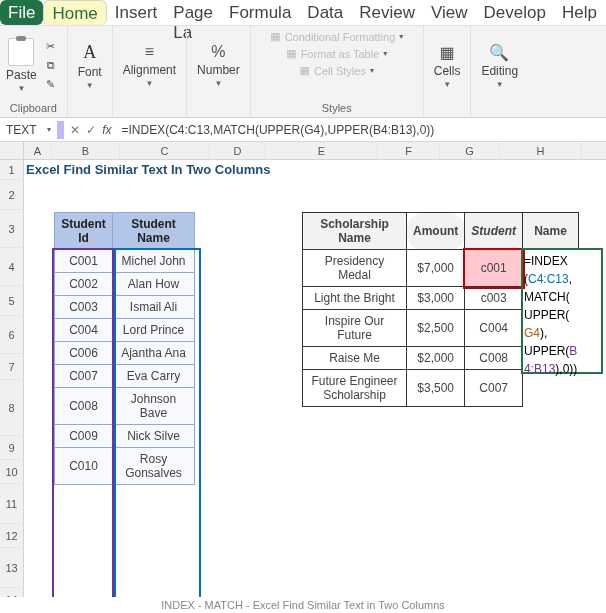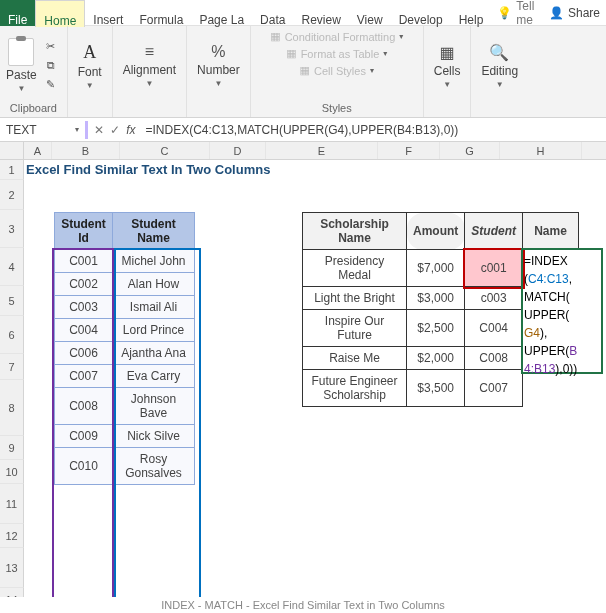--- a/index.html
+++ b/index.html
@@ -1,20 +1,20 @@
 <!DOCTYPE html>
 <html><head>
 <meta charset="utf-8">
 <style>
 * { box-sizing: border-box; margin: 0; padding: 0; font-family: 'Segoe UI', Tahoma, sans-serif; }
 body { background: #fff; width: 606px; height: 613px; overflow: hidden; font-size: 12px; color: #444; position: relative; }
 
 
 .menubar { display: flex; align-items: stretch; background: #fff; border-bottom: 1px solid #e1e1e1; height: 26px; }
-.menubar .tab { padding: 13px 8px; font-size: 12px; cursor: pointer; color: #444; }
+.menubar .tab { padding: 3px 8px; font-size: 17px; cursor: pointer; color: #444; border-radius: 6px; }
 .menubar .tab.file { background: #217346; color: #fff; }
 .menubar .tab.home { background: #fef9c3; color: #217346; border: 1px solid #d4d4d4; border-bottom: none; }
 .menubar .tellme { flex: 1; display: flex; align-items: center; gap: 4px; color: #777; padding-left: 6px; }
 .menubar .share { display: flex; align-items: center; gap: 4px; padding-right: 6px; color: #444; }
 .lightbulb { color: #777; }
 
 
 .ribbon { display: flex; background: #f3f3f3; border-bottom: 1px solid #d4d4d4; height: 92px; }
 .ribbon-group { border-right: 1px solid #e1e1e1; display: flex; flex-direction: column; align-items: center; justify-content: space-between; padding: 4px 6px 2px; }
 .ribbon-group .content { flex: 1; display: flex; gap: 4px; align-items: center; }
@@ -27,21 +27,21 @@
 .mini-btn { width: 20px; height: 18px; display: flex; align-items: center; justify-content: center; font-size: 11px; color: #555; }
 .drop-btn { display: flex; flex-direction: column; align-items: center; gap: 2px; padding: 2px 4px; }
 .drop-letter { font-size: 18px; font-family: Georgia, serif; color: #333; }
 .drop-icon { font-size: 16px; color: #555; }
 .styles-content { display: flex; flex-direction: column; gap: 2px; color: #bbb; font-size: 11px; width: 160px; }
 .styles-row { display: flex; align-items: center; gap: 4px; }
 .caret { font-size: 8px; color: #666; }
 
 
 .fbar { display: flex; align-items: center; border-bottom: 1px solid #d4d4d4; height: 24px; background: #fff; }
-.namebox { width: 88px; border-right: 3px solid #c4b5fd; padding: 2px 6px; font-size: 12px; display: flex; align-items: center; justify-content: space-between; }
+.namebox { width: 64px; border-right: 7px solid #c4b5fd; padding: 2px 6px; font-size: 12px; display: flex; align-items: center; justify-content: space-between; }
 .fbar-icons { display: flex; gap: 6px; padding: 0 6px; color: #777; align-items: center; }
 .fx { font-style: italic; font-size: 12px; color: #555; }
 .formula { flex: 1; padding: 2px 4px; font-size: 12px; }
 
 
 .colheads { display: flex; background: #f0f0f0; border-bottom: 1px solid #d4d4d4; height: 18px; font-size: 11px; color: #555; }
 .rowhead { width: 24px; border-right: 1px solid #d4d4d4; text-align: center; }
 .ch { border-right: 1px solid #e5e5e5; text-align: center; line-height: 18px; }
 .cA { width: 28px; } .cB { width: 68px; } .cC { width: 90px; } .cD { width: 56px; }
 .cE { width: 112px; } .cF { width: 62px; } .cG { width: 60px; } .cH { width: 82px; }
@@ -82,22 +82,22 @@
 
 .caption { position: absolute; left: 0; bottom: 0; width: 100%; text-align: center; font-size: 11px; color: #888; padding: 2px 0; background: #fff; }
 </style>
 </head>
 <body>
 
 <div class="menubar">
   <div class="tab file">File</div>
   <div class="tab home">Home</div>
   <div class="tab">Insert</div>
+  <div class="tab">Page La</div>
   <div class="tab">Formula</div>
-  <div class="tab">Page La</div>
   <div class="tab">Data</div>
   <div class="tab">Review</div>
   <div class="tab">View</div>
   <div class="tab">Develop</div>
   <div class="tab">Help</div>
   <div class="tellme">
     <span class="lightbulb">💡</span>
     <span>Tell me</span>
   </div>
   <div class="share">

